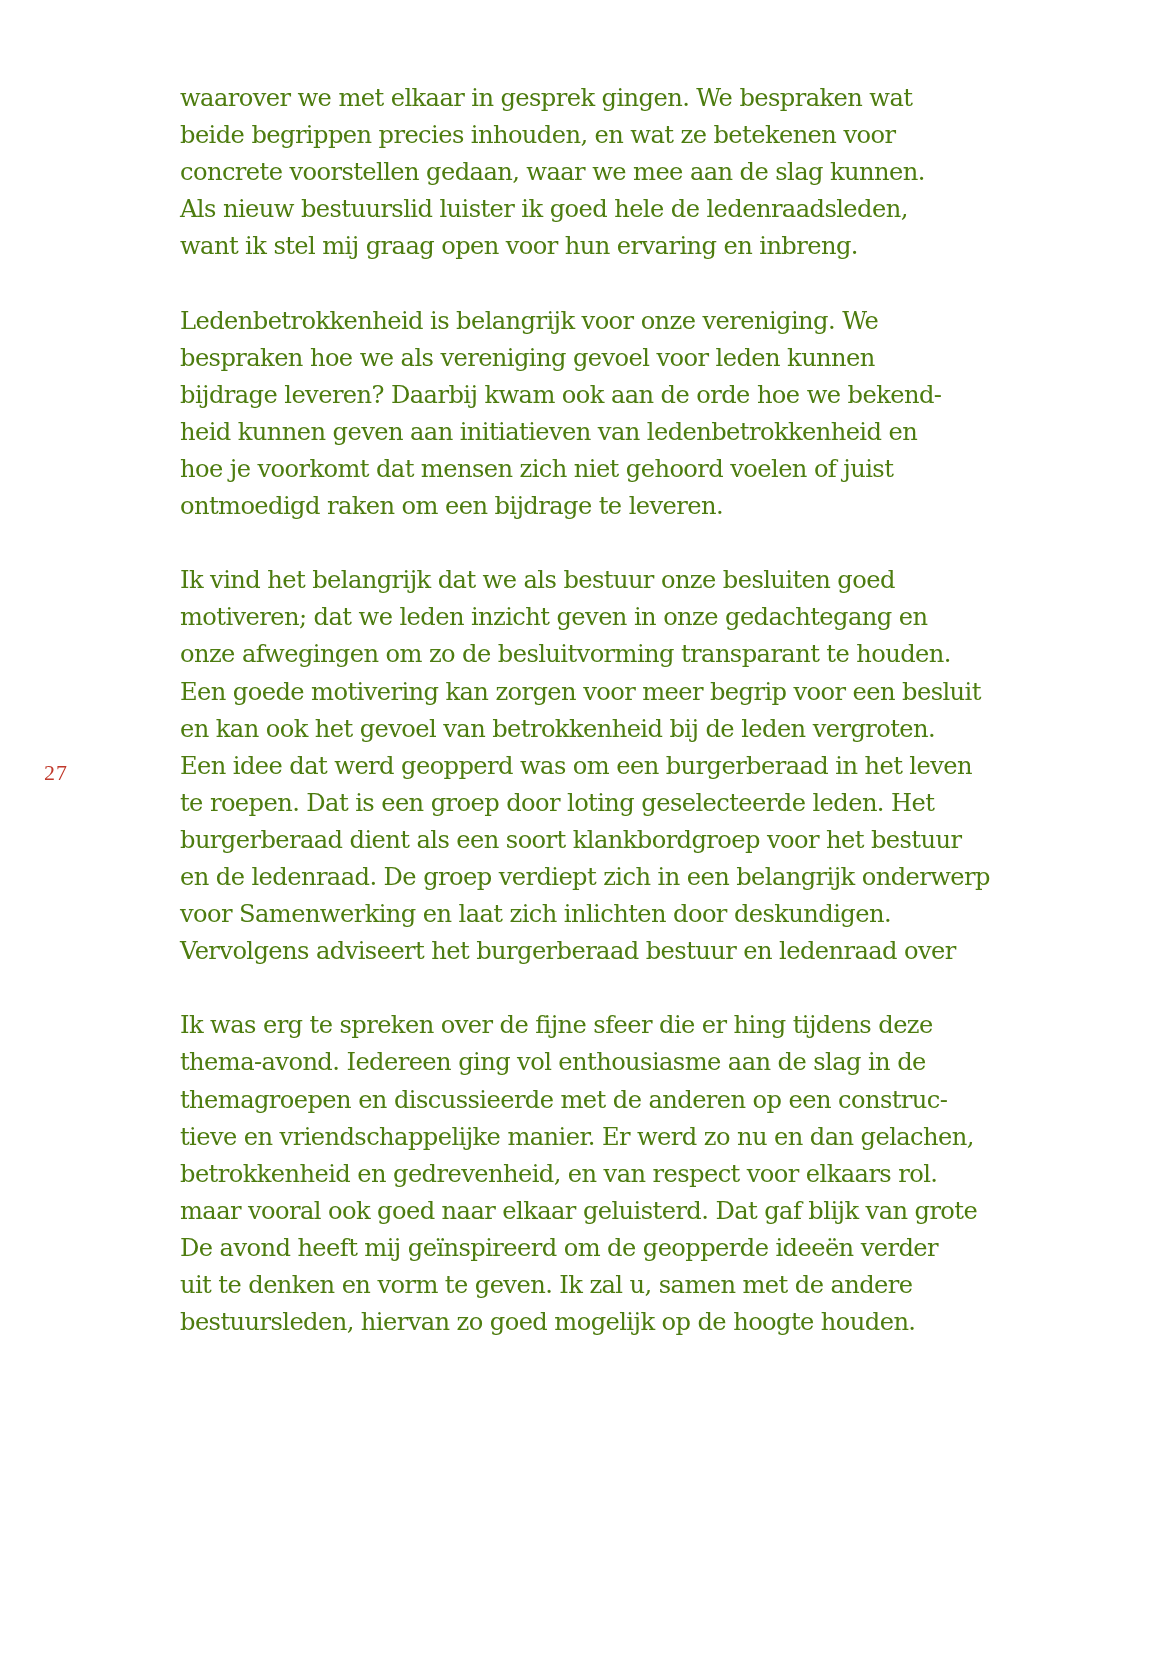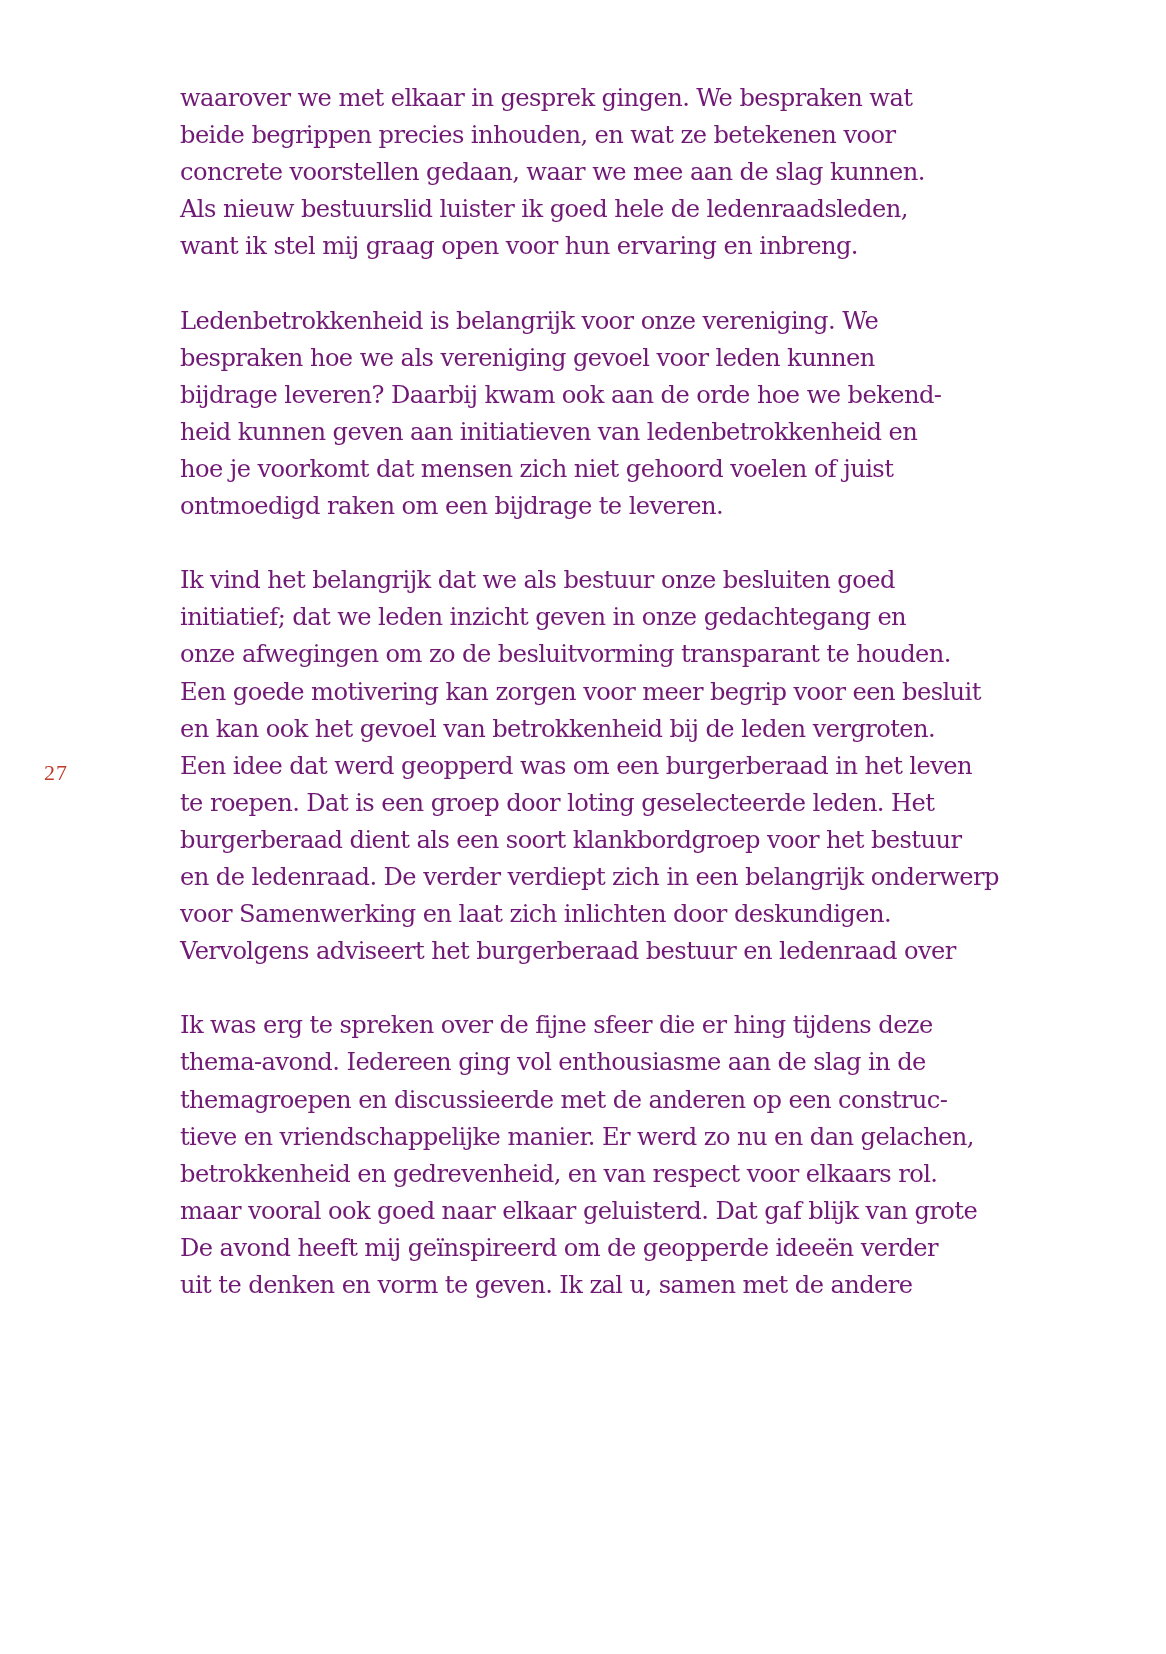--- a/index.html
+++ b/index.html
@@ -5,21 +5,21 @@
   html, body { margin:0; padding:0; background:#ffffff; }
   body { width:1166px; height:1654px; position:relative; overflow:hidden; }
   .page-number {
     position:absolute; left:44px; top:760px;
     font-family:Liberation Serif, serif; font-size:22px; color:#c0392b;
     letter-spacing:1px;
   }
   .body-text {
     position:absolute; left:180px; top:80px; width:880px;
     font-family:"DejaVu Serif", serif; font-size:24.2px; line-height:37.1px;
-    color:#701a75; letter-spacing:-0.6px;
+    color:#4d7c0f; letter-spacing:-0.6px;
   }
   .para { margin:0 0 37.1px 0; }
   .line { display:block; white-space:nowrap; }
 </style>
 </head>
 <body>
 
 <div class="page-number">27</div>
 
 <div class="body-text">
@@ -33,34 +33,35 @@
   <p class="para">
     <span class="line">Ledenbetrokkenheid is belangrijk voor onze vereniging. We</span>
     <span class="line">bespraken hoe we als vereniging gevoel voor leden kunnen</span>
     <span class="line">bijdrage leveren? Daarbij kwam ook aan de orde hoe we bekend-</span>
     <span class="line">heid kunnen geven aan initiatieven van ledenbetrokkenheid en</span>
     <span class="line">hoe je voorkomt dat mensen zich niet gehoord voelen of juist</span>
     <span class="line">ontmoedigd raken om een bijdrage te leveren.</span>
   </p>
   <p class="para">
     <span class="line">Ik vind het belangrijk dat we als bestuur onze besluiten goed</span>
-    <span class="line">initiatief; dat we leden inzicht geven in onze gedachtegang en</span>
+    <span class="line">motiveren; dat we leden inzicht geven in onze gedachtegang en</span>
     <span class="line">onze afwegingen om zo de besluitvorming  transparant te houden.</span>
     <span class="line">Een goede motivering kan zorgen voor meer begrip voor een besluit</span>
     <span class="line">en kan ook het gevoel van betrokkenheid bij de leden vergroten.</span>
     <span class="line">Een idee dat werd geopperd was om een burgerberaad in het leven</span>
     <span class="line">te roepen. Dat is een groep door loting geselecteerde leden. Het</span>
     <span class="line">burgerberaad dient als een soort klankbordgroep voor het bestuur</span>
-    <span class="line">en de ledenraad. De verder verdiept zich in een belangrijk onderwerp</span>
+    <span class="line">en de ledenraad. De groep verdiept zich in een belangrijk onderwerp</span>
     <span class="line">voor Samenwerking en laat zich inlichten door deskundigen.</span>
     <span class="line">Vervolgens adviseert het burgerberaad bestuur en ledenraad over</span>
   </p>
   <p class="para">
     <span class="line">Ik was erg te spreken over de fijne sfeer die er hing tijdens deze</span>
     <span class="line">thema-avond. Iedereen ging vol enthousiasme aan de slag in de</span>
     <span class="line">themagroepen en discussieerde met de anderen op een construc-</span>
     <span class="line">tieve en vriendschappelijke manier. Er werd zo nu en dan gelachen,</span>
     <span class="line">betrokkenheid en gedrevenheid, en van respect voor elkaars rol.</span>
     <span class="line">maar vooral ook goed naar elkaar geluisterd. Dat gaf blijk van grote</span>
     <span class="line">De avond heeft mij geïnspireerd om de geopperde ideeën verder</span>
     <span class="line">uit te denken en vorm te geven. Ik zal u, samen met de andere</span>
+    <span class="line">bestuursleden, hiervan zo goed mogelijk op de hoogte houden.</span>
   </p>
 </div>
 
 </body></html>

